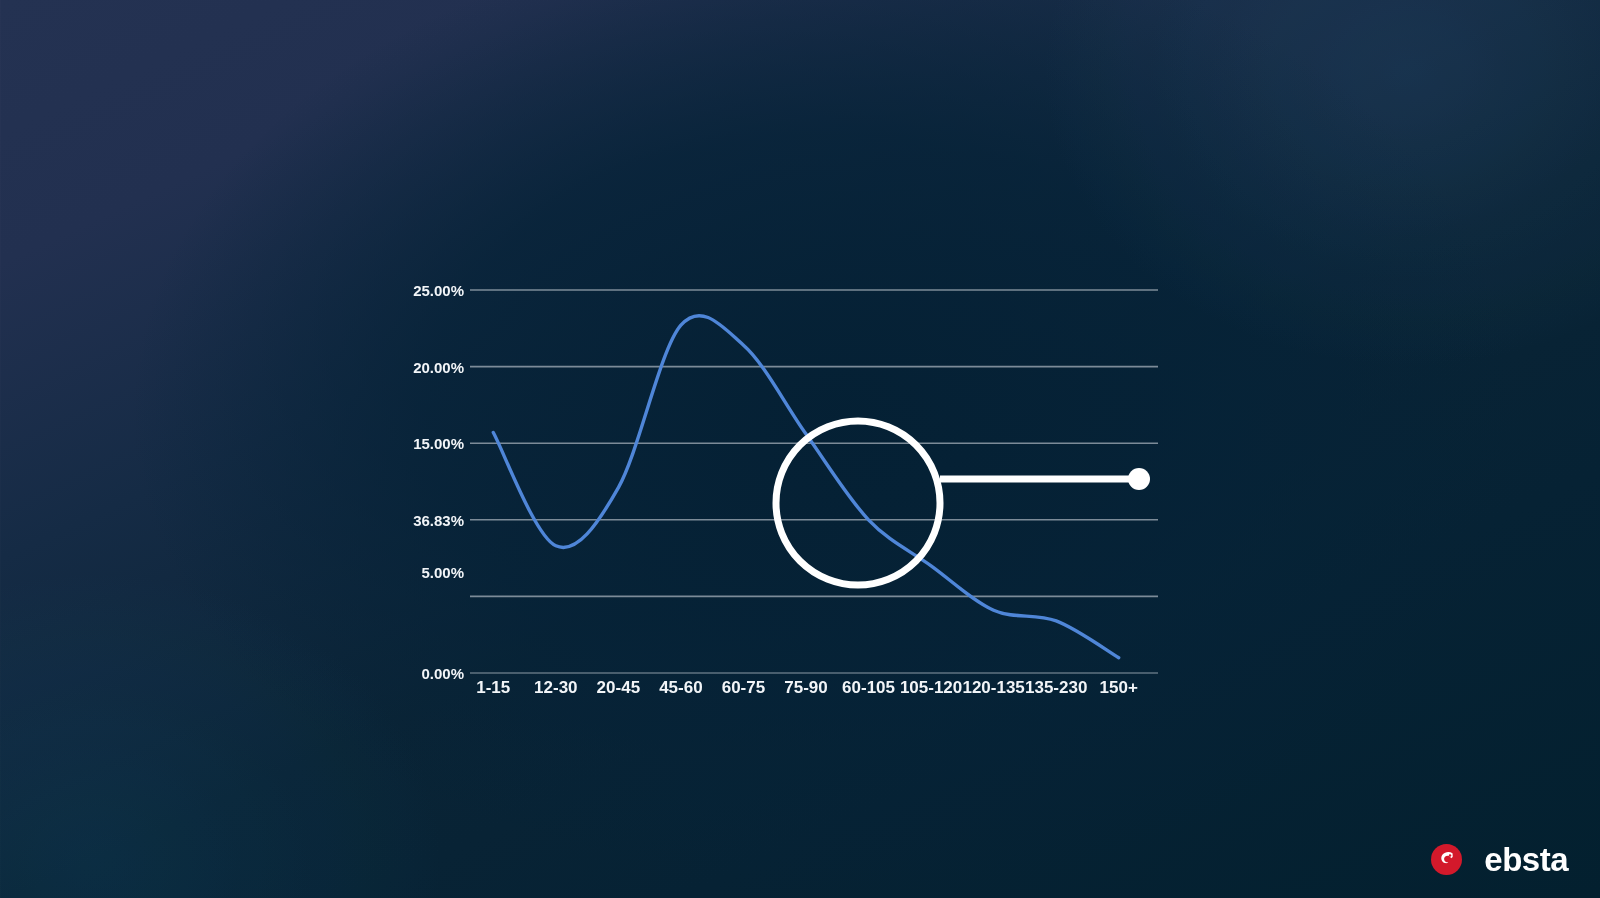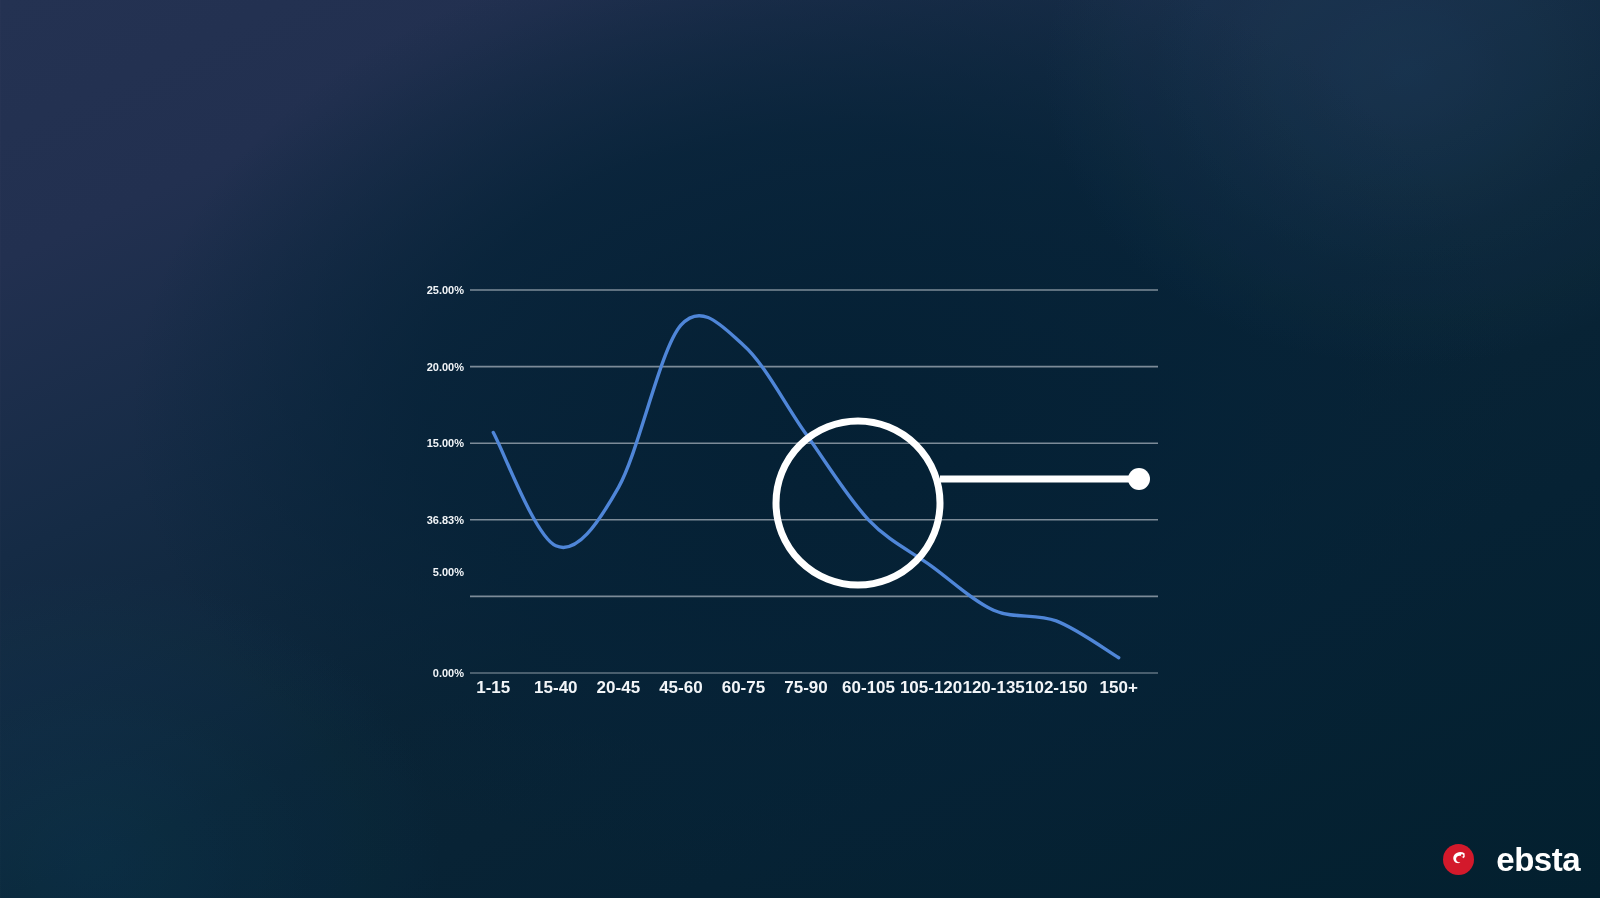--- a/index.html
+++ b/index.html
@@ -58,21 +58,21 @@
     top: 0;
     width: 1600px;
     height: 898px;
     z-index: 3;
   }
 
   .ytick {
     position: absolute;
     right: 0;
     transform: translateY(-50%);
-    font-size: 11px;
+    font-size: 15px;
     font-weight: 700;
     color: #f2f5f8;
     text-align: right;
     white-space: nowrap;
   }
   #ylabels {
     position: absolute;
     left: 330px;
     top: 0;
     width: 134px;
@@ -134,21 +134,21 @@
     line-height: 52px;
     font-weight: 700;
     color: #ffffff;
     z-index: 7;
     text-shadow: 1px 2px 5px rgba(0,0,0,0.35);
   }
 
   
   #logo {
     position: absolute;
-    right: 20px;
+    right: 32px;
     bottom: 22px;
     display: flex;
     align-items: center;
     gap: 22px;
     z-index: 8;
   }
   .logo-mark {
     width: 31px;
     height: 31px;
     border-radius: 50%;
@@ -186,29 +186,29 @@
   <div id="ylabels">
       <div class="ytick" style="top: 290px;">25.00%</div>
       <div class="ytick" style="top: 366.6px;">20.00%</div>
       <div class="ytick" style="top: 443.2px;">15.00%</div>
       <div class="ytick" style="top: 519.8px;">36.83%</div>
       <div class="ytick" style="top: 572px; margin-left: 48px;">5.00%</div>
       <div class="ytick" style="top: 673px;">0.00%</div>
     </div>
   <div id="xlabels">
       <div class="xtick" style="left: 23.2727px;">1-15</div>
-      <div class="xtick" style="left: 85.8182px;">15-40</div>
+      <div class="xtick" style="left: 85.8182px;">12-30</div>
       <div class="xtick" style="left: 148.364px;">20-45</div>
       <div class="xtick" style="left: 210.909px;">45-60</div>
       <div class="xtick" style="left: 273.455px;">60-75</div>
       <div class="xtick" style="left: 336px;">75-90</div>
       <div class="xtick" style="left: 398.545px;">60-105</div>
       <div class="xtick" style="left: 461.091px;">105-120</div>
       <div class="xtick" style="left: 523.636px;">120-135</div>
-      <div class="xtick" style="left: 586.182px;">102-150</div>
+      <div class="xtick" style="left: 586.182px;">135-230</div>
       <div class="xtick" style="left: 648.727px;">150+</div>
     </div>
 
 
   <svg id="annotation" style="position:absolute;left:0;top:0;width:1600px;height:898px;z-index:5;pointer-events:none;" viewBox="0 0 1600 898" preserveAspectRatio="none">
     <circle cx="858" cy="503" r="82" fill="none" stroke="#ffffff" stroke-width="7"></circle>
     <line x1="940" y1="479" x2="1138" y2="479" stroke="#ffffff" stroke-width="7" stroke-linecap="butt"></line>
     <circle cx="1139" cy="479" r="11" fill="#ffffff"></circle>
   </svg>
 

